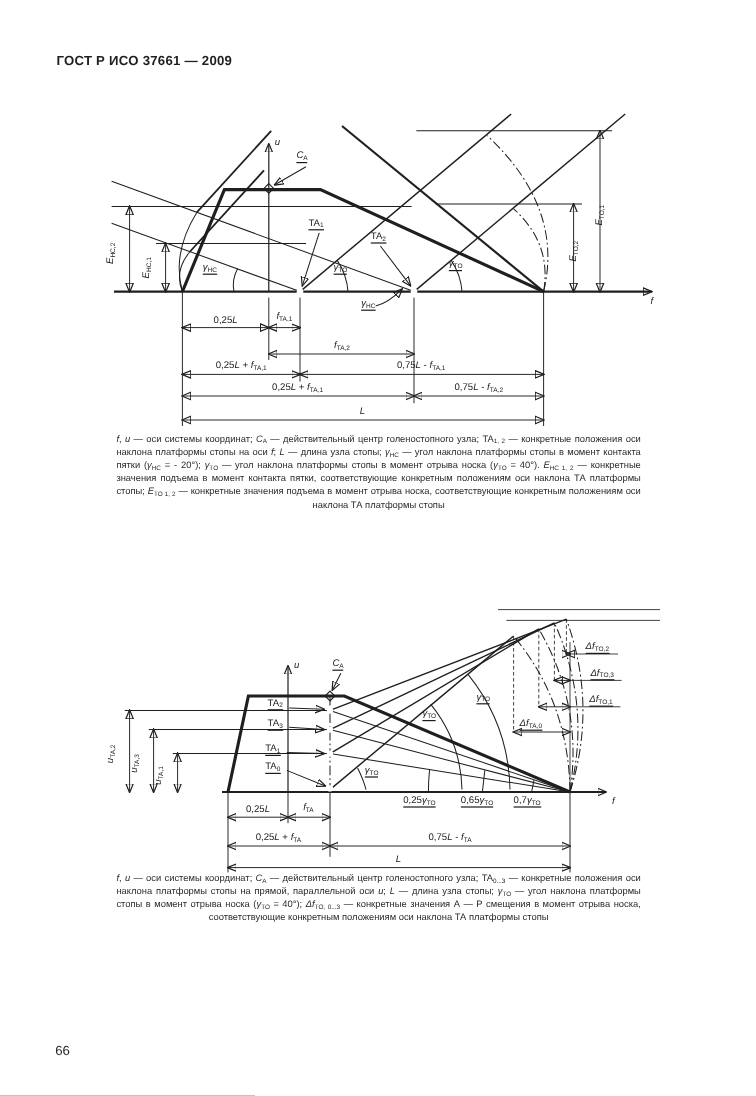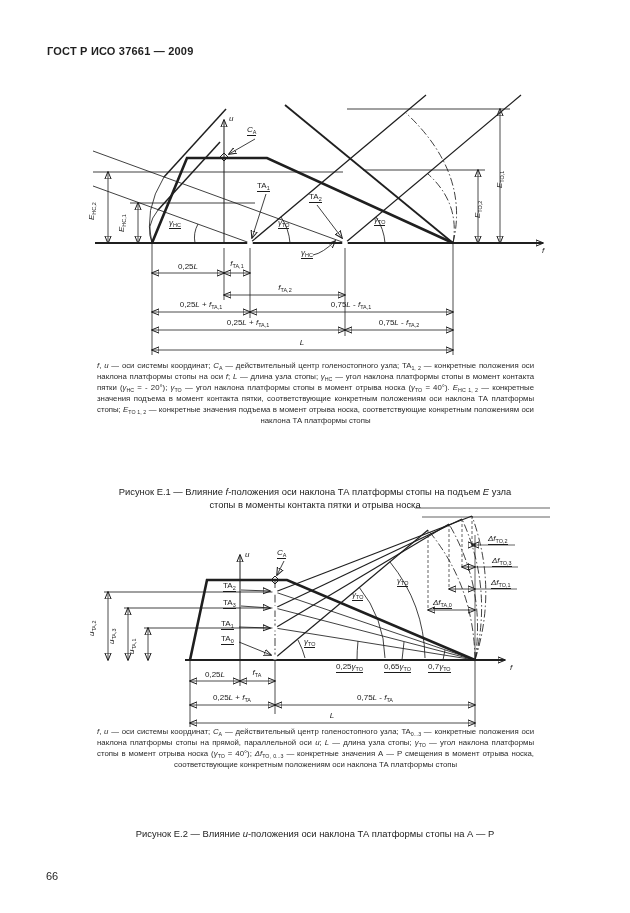--- a/index.html
+++ b/index.html
@@ -109,22 +109,20 @@
     <span class="dl ctr" style="left:152px;top:167px;"><span style="font-style: italic;">f</span><sub>TA,1</sub></span>
     <span class="dl ctr" style="left:200px;top:191px;"><span style="font-style: italic;">f</span><sub>TA,2</sub></span>
     <span class="dl ctr" style="left:116px;top:208px;"><span>0,25</span><span style="font-style: italic;">L</span><span> + </span><span style="font-style: italic;">f</span><sub>TA,1</sub></span>
     <span class="dl ctr" style="left:266px;top:208px;"><span>0,75</span><span style="font-style: italic;">L</span><span> - </span><span style="font-style: italic;">f</span><sub>TA,1</sub></span>
     <span class="dl ctr" style="left:163px;top:226px;"><span>0,25</span><span style="font-style: italic;">L</span><span> + </span><span style="font-style: italic;">f</span><sub>TA,1</sub></span>
     <span class="dl ctr" style="left:314px;top:226px;"><span>0,75</span><span style="font-style: italic;">L</span><span> - </span><span style="font-style: italic;">f</span><sub>TA,2</sub></span>
     <span class="dl ctr" style="left:217px;top:246px;"><span style="font-style: italic;">L</span></span>
   </div>
 
   <div class="cap" style="top:361px;"><span style="font-style: italic;">f</span><span>, </span><span style="font-style: italic;">u</span><span> — оси системы координат; </span><span style="font-style: italic;">C</span><sub>A</sub><span> — действительный центр голеностопного узла; TA</span><sub>1, 2</sub><span> — конкретные положения оси наклона платформы стопы на оси </span><span style="font-style: italic;">f</span><span>; </span><span style="font-style: italic;">L</span><span> — длина узла стопы; </span><span style="font-style: italic;">γ</span><sub>HC</sub><span> — угол наклона платформы стопы в момент контакта пятки (</span><span style="font-style: italic;">γ</span><sub>HC</sub><span> = - 20°); </span><span style="font-style: italic;">γ</span><sub>TO</sub><span> — угол наклона платформы стопы в момент отрыва носка (</span><span style="font-style: italic;">γ</span><sub>TO</sub><span> = 40°). </span><span style="font-style: italic;">E</span><sub>HC 1, 2</sub><span> — конкретные значения подъема в момент контакта пятки, соответствующие конкретным положениям оси наклона ТА платформы стопы; </span><span style="font-style: italic;">E</span><sub>TO 1, 2</sub><span> — конкретные значения подъема в момент отрыва носка, соответствующие конкретным положениям оси наклона ТА платформы стопы</span></div>
-  <div class="ftitle" style="top:486px;"><span>Рисунок Е.1 — Влияние </span><span style="font-style: italic;">f</span><span>-положения оси наклона ТА платформы стопы на подъем </span><span style="font-style: italic;">Е</span><span> узла</span></div>
-  <div class="ftitle" style="top:499px;"><span>стопы в моменты контакта пятки и отрыва носка</span></div>
 
   <div class="figwrap" style="left:90px;top:495px;width:470px;height:245px;">
     <svg width="470" height="245" viewBox="0 0 470 245">
       <defs>
         <marker id="ar2" markerUnits="userSpaceOnUse" markerWidth="8" markerHeight="8" viewBox="0 0 8 8" refX="7" refY="4" orient="auto-start-reverse">
           <path d="M0,0.9 L7.6,4 L0,7.1 Z" fill="#1f1f1f" stroke="none"></path>
         </marker>
       </defs>
       <g>
         <line x1="95" y1="165" x2="415" y2="165" stroke-width="1.8" marker-end="url(#ar2)"></line>
@@ -222,16 +220,15 @@
     <span class="dl ul" style="left:401px;top:84px;"><span style="font-style: italic;">Δf</span><sub>TO,1</sub></span>
     <span class="dl ul" style="left:343px;top:104px;"><span style="font-style: italic;">Δf</span><sub>TA,0</sub></span>
     <span class="dl ctr" style="left:125px;top:176px;"><span>0,25</span><span style="font-style: italic;">L</span></span>
     <span class="dl ctr" style="left:167px;top:174px;"><span style="font-style: italic;">f</span><sub>TA</sub></span>
     <span class="dl ctr" style="left:142px;top:199px;"><span>0,25</span><span style="font-style: italic;">L</span><span> + </span><span style="font-style: italic;">f</span><sub>TA</sub></span>
     <span class="dl ctr" style="left:285px;top:199px;"><span>0,75</span><span style="font-style: italic;">L</span><span> - </span><span style="font-style: italic;">f</span><sub>TA</sub></span>
     <span class="dl ctr" style="left:242px;top:217px;"><span style="font-style: italic;">L</span></span>
   </div>
 
   <div class="cap" style="top:727px;"><span style="font-style: italic;">f</span><span>, </span><span style="font-style: italic;">u</span><span> — оси системы координат; </span><span style="font-style: italic;">C</span><sub>A</sub><span> — действительный центр голеностопного узла; TA</span><sub>0...3</sub><span> — конкретные положения оси наклона платформы стопы на прямой, параллельной оси </span><span style="font-style: italic;">u</span><span>; </span><span style="font-style: italic;">L</span><span> — длина узла стопы; </span><span style="font-style: italic;">γ</span><sub>TO</sub><span> — угол наклона платформы стопы в момент отрыва носка (</span><span style="font-style: italic;">γ</span><sub>TO</sub><span> = 40°); </span><span style="font-style: italic;">Δf</span><sub>TO, 0...3</sub><span> — конкретные значения А — Р смещения в момент отрыва носка, соответствующие конкретным положениям оси наклона ТА платформы стопы</span></div>
-  <div class="ftitle" style="top:828px;"><span>Рисунок Е.2 — Влияние </span><span style="font-style: italic;">u</span><span>-положения оси наклона ТА платформы стопы на А — Р</span></div>
 
   <div class="pgnum">66</div>
 </div>
 
 </body></html>

